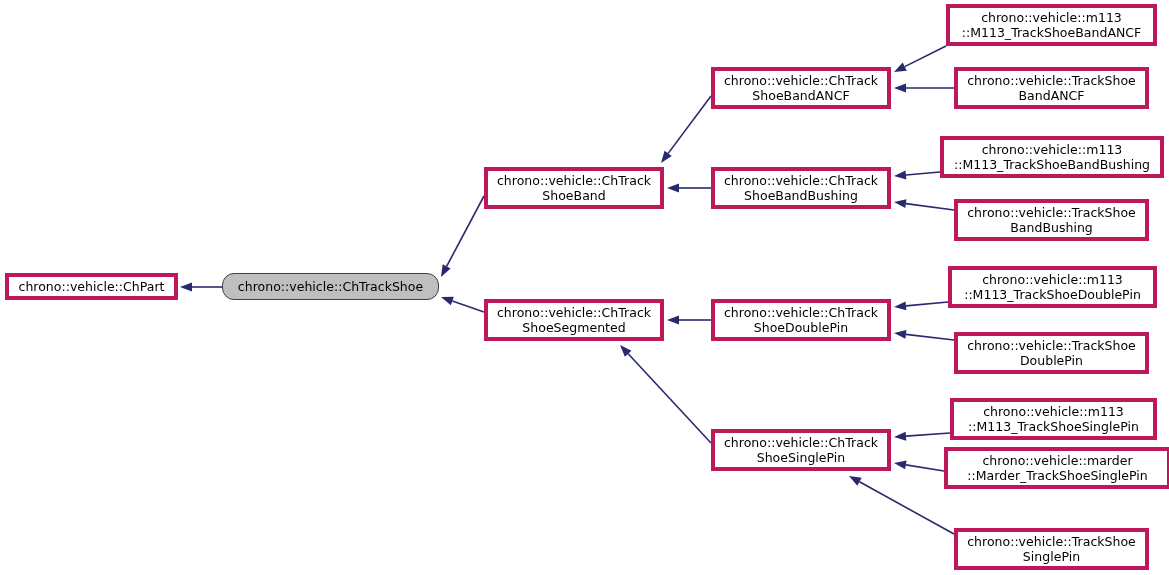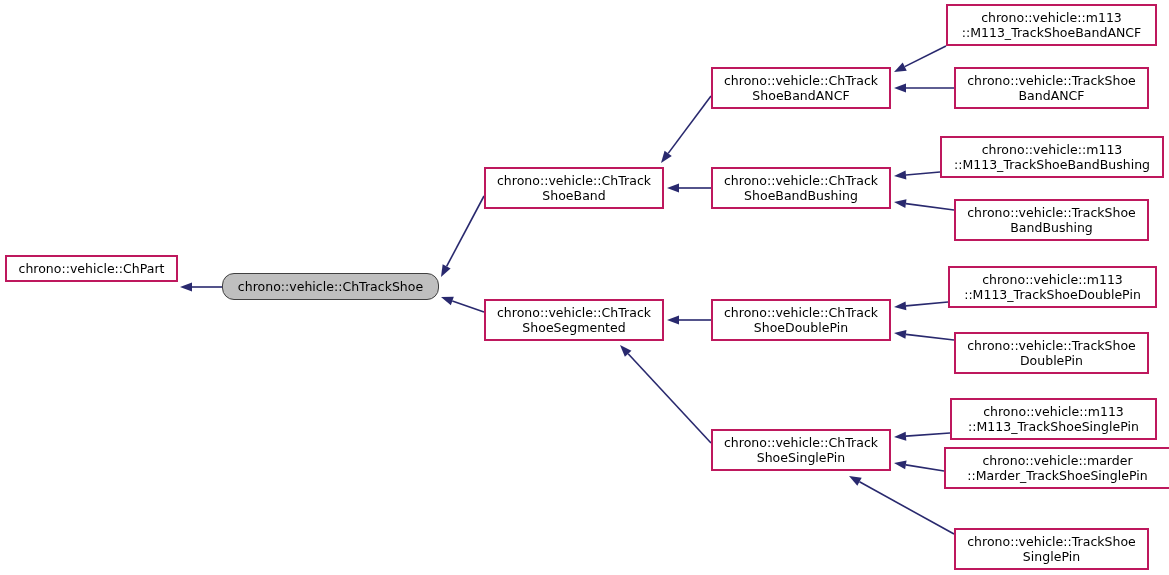--- a/index.html
+++ b/index.html
@@ -22,21 +22,21 @@
     position: absolute;
     left: 0;
     top: 0;
     width: 1169px;
     height: 575px;
     pointer-events: none;
   }
   .node {
     position: absolute;
     box-sizing: border-box;
-    border: 2px solid #be185d;
+    border: 4px solid #be185d;
     background: #ffffff;
     color: #000000;
     font-size: 12.5px;
     line-height: 15px;
     text-align: center;
     display: flex;
     align-items: center;
     justify-content: center;
     white-space: pre;
     letter-spacing: 0.02px;
@@ -117,21 +117,21 @@
       <g>
         <line x1="944" y1="471" x2="905.8492875830004" y2="464.89588601328006" stroke="#29296e" stroke-width="1.6"></line>
         <polygon points="894,463 906.5602448379805,460.4524031696549 905.1383303280204,469.33936885690525" fill="#29296e"></polygon>
       </g>
       <g>
         <line x1="954" y1="534" x2="859.5040127157648" y2="481.8022165477558" stroke="#29296e" stroke-width="1.6"></line>
         <polygon points="849,476 861.6798439211732,477.863211779344 857.3281815103564,485.7412213161676" fill="#29296e"></polygon>
       </g>
     </svg>
   <div id="nodes">
-      <div class="node" style="left: 5px; top: 255px; width: 173px; height: 27px;"><span class="label">chrono::vehicle::ChPart</span></div>
+      <div class="node" style="left: 5px; top: 273px; width: 173px; height: 27px;"><span class="label">chrono::vehicle::ChPart</span></div>
       <div class="node highlight" style="left: 222px; top: 273px; width: 217px; height: 27px; border-radius: 12px;"><span class="label">chrono::vehicle::ChTrackShoe</span></div>
       <div class="node" style="left: 484px; top: 167px; width: 180px; height: 42px;"><span class="label">chrono::vehicle::ChTrack
 ShoeBand</span></div>
       <div class="node" style="left: 484px; top: 299px; width: 180px; height: 42px;"><span class="label">chrono::vehicle::ChTrack
 ShoeSegmented</span></div>
       <div class="node" style="left: 711px; top: 67px; width: 180px; height: 42px;"><span class="label">chrono::vehicle::ChTrack
 ShoeBandANCF</span></div>
       <div class="node" style="left: 711px; top: 167px; width: 180px; height: 42px;"><span class="label">chrono::vehicle::ChTrack
 ShoeBandBushing</span></div>
       <div class="node" style="left: 711px; top: 299px; width: 180px; height: 42px;"><span class="label">chrono::vehicle::ChTrack

